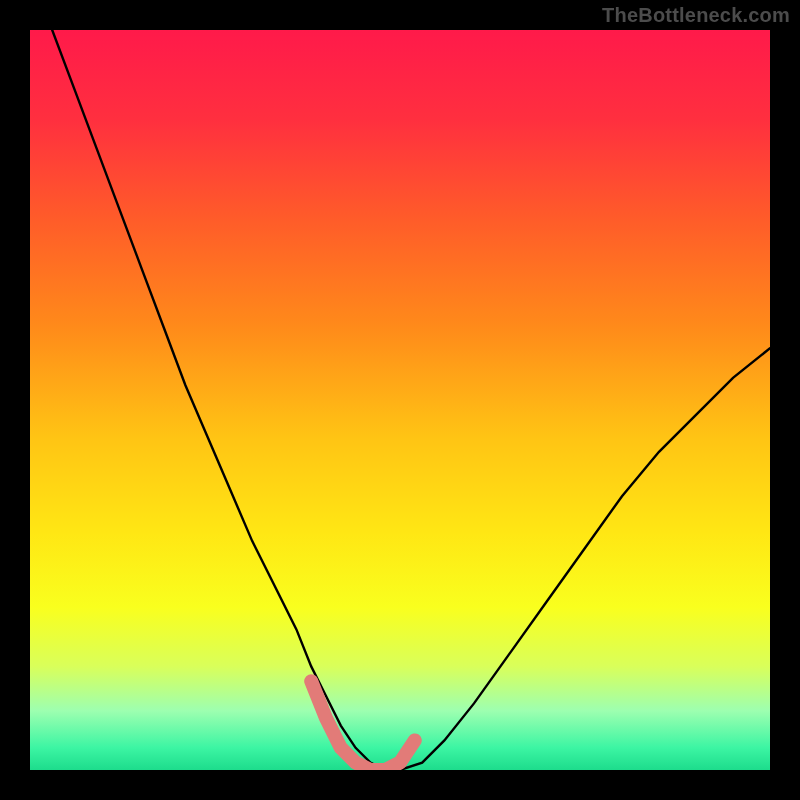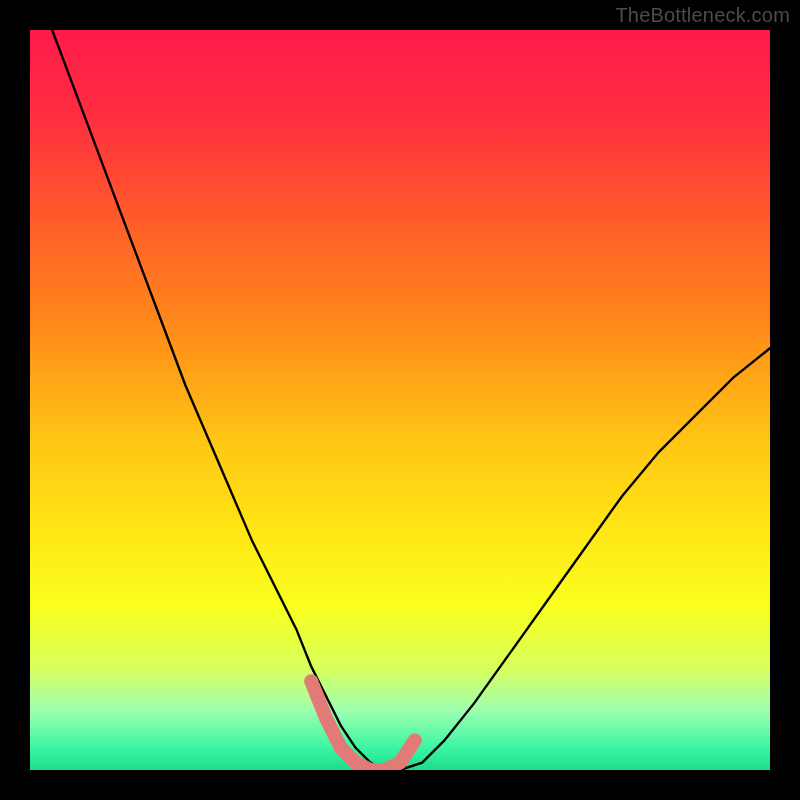--- a/index.html
+++ b/index.html
@@ -25,21 +25,21 @@
     top: 30px;
     width: 740px;
     height: 740px;
   }
   .watermark {
     position: absolute;
     top: 4px;
     right: 10px;
     color: #4c4c4c;
     font-size: 20px;
-    font-weight: 400;
+    font-weight: 700;
     letter-spacing: 0.2px;
   }
 </style>
 </head>
 <body>
 
 <div class="frame">
   <div class="watermark">TheBottleneck.com</div>
 
   <svg class="plot" viewBox="0 0 740 740" preserveAspectRatio="none">

